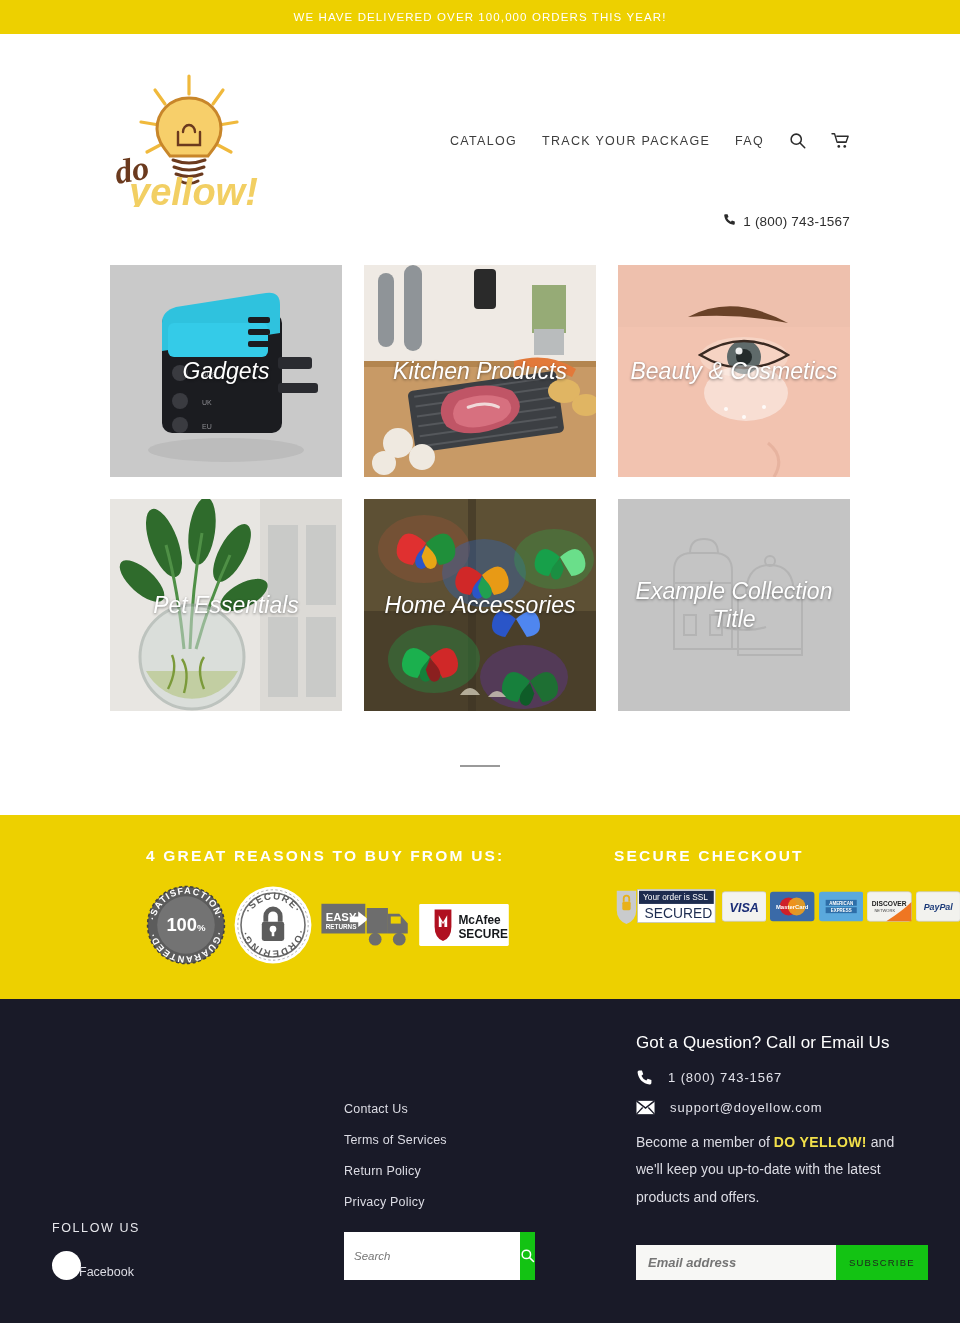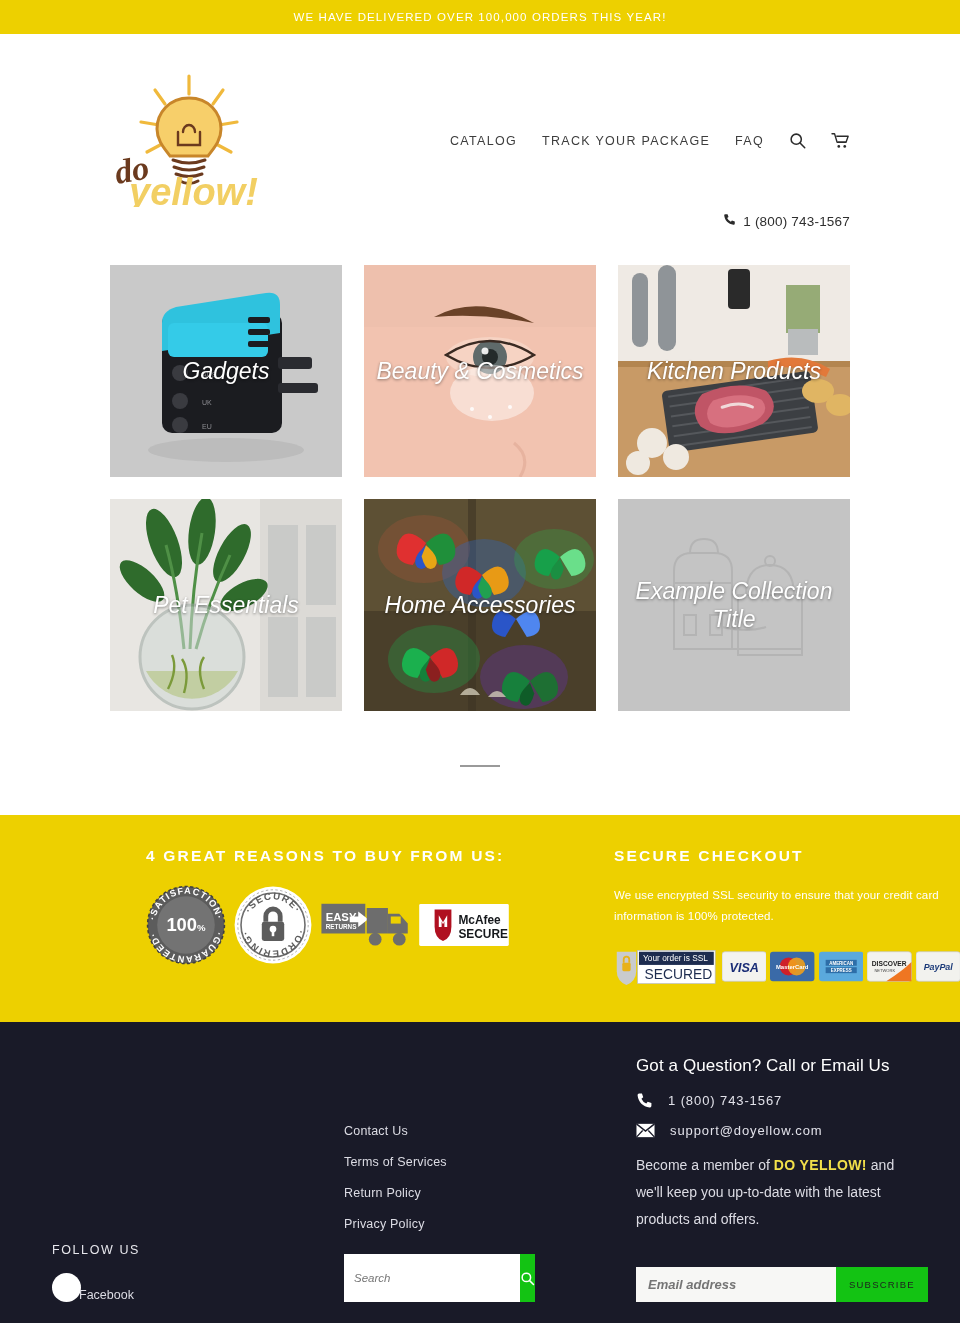--- a/index.html
+++ b/index.html
@@ -269,77 +269,77 @@
           <text x="92" y="112">AUS</text>
             <text x="92" y="140">UK</text>
             <text x="92" y="164">EU</text>
         </g>
       </svg>
       <div class="coll-title">Gadgets</div>
     </a>
 
     <a class="coll">
       <svg class="bg" width="232" height="212" viewBox="0 0 232 212" preserveAspectRatio="none">
+        <rect width="232" height="212" fill="#efeae4"></rect>
+        <rect y="96" width="232" height="116" fill="#c89a66"></rect>
+        <rect y="96" width="232" height="6" fill="#b3854f"></rect>
+        <g fill="#8f9498">
+          <rect x="14" y="8" width="16" height="74" rx="8"></rect>
+          <rect x="40" y="0" width="18" height="86" rx="9"></rect>
+        </g>
+        <rect x="110" y="4" width="22" height="40" rx="4" fill="#2a2a2a"></rect>
+        <rect x="168" y="20" width="34" height="48" fill="#7f9b5a" opacity=".8"></rect>
+        <rect x="170" y="64" width="30" height="26" fill="#b9bcbd"></rect>
+        <g transform="rotate(-8 120 140)">
+          <rect x="46" y="116" width="150" height="62" rx="5" fill="#3c3f43"></rect>
+          <g stroke="#55585c" stroke-width="2">
+            <line x1="52" y1="122" x2="190" y2="122"></line>
+              <line x1="52" y1="132" x2="190" y2="132"></line>
+            <line x1="52" y1="142" x2="190" y2="142"></line>
+              <line x1="52" y1="152" x2="190" y2="152"></line>
+            <line x1="52" y1="162" x2="190" y2="162"></line>
+              <line x1="52" y1="172" x2="190" y2="172"></line>
+          </g>
+          <path d="M86 124 q38 -10 64 6 q14 20 -8 32 q-42 12 -62 -6 q-10 -18 6 -32 z" fill="#c05566"></path>
+          <path d="M96 132 q30 -6 48 6 q8 12 -8 20 q-32 8 -46 -4 q-6 -12 6 -22 z" fill="#d7707f"></path>
+          <path d="M104 140 q18 -4 30 4" fill="none" stroke="#f0dada" stroke-width="3" stroke-linecap="round"></path>
+        </g>
+        <g fill="#efe9e0">
+          <circle cx="34" cy="178" r="15"></circle>
+            <circle cx="58" cy="192" r="13"></circle>
+            <circle cx="20" cy="198" r="12"></circle>
+        </g>
+        <g fill="#e0b563">
+          <ellipse cx="200" cy="126" rx="16" ry="12"></ellipse>
+            <ellipse cx="222" cy="140" rx="14" ry="11"></ellipse>
+        </g>
+        <path d="M150 96 q34 -10 62 8 l-4 8 q-30 -14 -58 -8 z" fill="#e2793a"></path>
+      </svg>
+      <div class="coll-title">Kitchen Products</div>
+    </a>
+
+    <a class="coll">
+      <svg class="bg" width="232" height="212" viewBox="0 0 232 212" preserveAspectRatio="none">
         <rect width="232" height="212" fill="#f2c3b0"></rect>
         <rect y="0" width="232" height="62" fill="#eec0ad"></rect>
         <path d="M70 52 q45 -24 100 6 q-50 -10 -100 -6 z" fill="#6a4228"></path>
         <ellipse cx="126" cy="92" rx="44" ry="20" fill="#f6d3c3"></ellipse>
         <ellipse cx="126" cy="92" rx="17" ry="17" fill="#5f6a6a"></ellipse>
         <ellipse cx="126" cy="92" rx="8" ry="8" fill="#242b2b"></ellipse>
         <circle cx="121" cy="86" r="3.5" fill="#ffffff" opacity=".9"></circle>
         <path d="M82 90 q44 -28 88 0 q-44 26 -88 0 z" fill="none" stroke="#3a2a22" stroke-width="2.4"></path>
         <ellipse cx="128" cy="128" rx="42" ry="28" fill="#ffffff" opacity=".45"></ellipse>
         <g fill="#ffffff" opacity=".85">
           <circle cx="108" cy="144" r="2"></circle>
             <circle cx="126" cy="152" r="2"></circle>
             <circle cx="146" cy="142" r="2"></circle>
         </g>
         <path d="M150 178 q18 14 6 34" fill="none" stroke="#e0a995" stroke-width="3" opacity=".6"></path>
       </svg>
       <div class="coll-title">Beauty &amp; Cosmetics</div>
-    </a>
-
-    <a class="coll">
-      <svg class="bg" width="232" height="212" viewBox="0 0 232 212" preserveAspectRatio="none">
-        <rect width="232" height="212" fill="#efeae4"></rect>
-        <rect y="96" width="232" height="116" fill="#c89a66"></rect>
-        <rect y="96" width="232" height="6" fill="#b3854f"></rect>
-        <g fill="#8f9498">
-          <rect x="14" y="8" width="16" height="74" rx="8"></rect>
-          <rect x="40" y="0" width="18" height="86" rx="9"></rect>
-        </g>
-        <rect x="110" y="4" width="22" height="40" rx="4" fill="#2a2a2a"></rect>
-        <rect x="168" y="20" width="34" height="48" fill="#7f9b5a" opacity=".8"></rect>
-        <rect x="170" y="64" width="30" height="26" fill="#b9bcbd"></rect>
-        <g transform="rotate(-8 120 140)">
-          <rect x="46" y="116" width="150" height="62" rx="5" fill="#3c3f43"></rect>
-          <g stroke="#55585c" stroke-width="2">
-            <line x1="52" y1="122" x2="190" y2="122"></line>
-              <line x1="52" y1="132" x2="190" y2="132"></line>
-            <line x1="52" y1="142" x2="190" y2="142"></line>
-              <line x1="52" y1="152" x2="190" y2="152"></line>
-            <line x1="52" y1="162" x2="190" y2="162"></line>
-              <line x1="52" y1="172" x2="190" y2="172"></line>
-          </g>
-          <path d="M86 124 q38 -10 64 6 q14 20 -8 32 q-42 12 -62 -6 q-10 -18 6 -32 z" fill="#c05566"></path>
-          <path d="M96 132 q30 -6 48 6 q8 12 -8 20 q-32 8 -46 -4 q-6 -12 6 -22 z" fill="#d7707f"></path>
-          <path d="M104 140 q18 -4 30 4" fill="none" stroke="#f0dada" stroke-width="3" stroke-linecap="round"></path>
-        </g>
-        <g fill="#efe9e0">
-          <circle cx="34" cy="178" r="15"></circle>
-            <circle cx="58" cy="192" r="13"></circle>
-            <circle cx="20" cy="198" r="12"></circle>
-        </g>
-        <g fill="#e0b563">
-          <ellipse cx="200" cy="126" rx="16" ry="12"></ellipse>
-            <ellipse cx="222" cy="140" rx="14" ry="11"></ellipse>
-        </g>
-        <path d="M150 96 q34 -10 62 8 l-4 8 q-30 -14 -58 -8 z" fill="#e2793a"></path>
-      </svg>
-      <div class="coll-title">Kitchen Products</div>
     </a>
 
     <a class="coll">
       <svg class="bg" width="232" height="212" viewBox="0 0 232 212" preserveAspectRatio="none">
         <rect width="232" height="212" fill="#e8e6e2"></rect>
         <rect x="150" y="0" width="82" height="212" fill="#dcdad6"></rect>
         <rect x="158" y="26" width="30" height="80" fill="#c9cac8"></rect>
         <rect x="196" y="26" width="30" height="80" fill="#c9cac8"></rect>
         <rect x="158" y="118" width="30" height="80" fill="#c9cac8"></rect>
         <rect x="196" y="118" width="30" height="80" fill="#c9cac8"></rect>
@@ -505,21 +505,20 @@
           <path d="M22 8 h24 v24 q0 16 -12 21 q-12 -5 -12 -21 z" fill="#b01020"></path>
           <path d="M28 16 l6 10 l6 -10 v17 h-4 v-8 l-2 4 l-2 -4 v8 h-4 z" fill="#ffffff"></path>
           <text x="56" y="28" font-family="'Liberation Sans', sans-serif" font-size="17" font-weight="bold" fill="#15181c">McAfee</text>
           <text x="56" y="48" font-family="'Liberation Sans', sans-serif" font-size="17" font-weight="bold" fill="#15181c">SECURE</text>
         </svg>
       </div>
     </div>
 
     <div class="band-col-right">
       <div class="band-h">SECURE CHECKOUT</div>
-      <div class="band-p">We use encrypted SSL security to ensure that your credit card information is 100% protected.</div>
       <div class="pay-row">
 
         <svg width="110" height="42" viewBox="0 0 150 56">
           <path d="M4 6 h28 v28 q0 14 -14 20 q-14 -6 -14 -20 z" fill="#c9cbcd"></path>
           <rect x="12" y="22" width="12" height="12" rx="2" fill="#e8b119"></rect>
           <path d="M14 22 v-5 a4 4 0 0 1 8 0 v5" fill="none" stroke="#e8b119" stroke-width="2.6"></path>
           <rect x="34" y="4" width="112" height="48" fill="#ffffff" stroke="#b9bcbf"></rect>
           <rect x="36" y="6" width="108" height="19" fill="#1d2c4f"></rect>
           <text x="42" y="20" font-family="'Liberation Sans', sans-serif" font-size="12" fill="#ffffff">Your order is SSL</text>
           <text x="44" y="46" font-family="'Liberation Sans', sans-serif" font-size="20" fill="#1d2c4f">SECURED</text>

